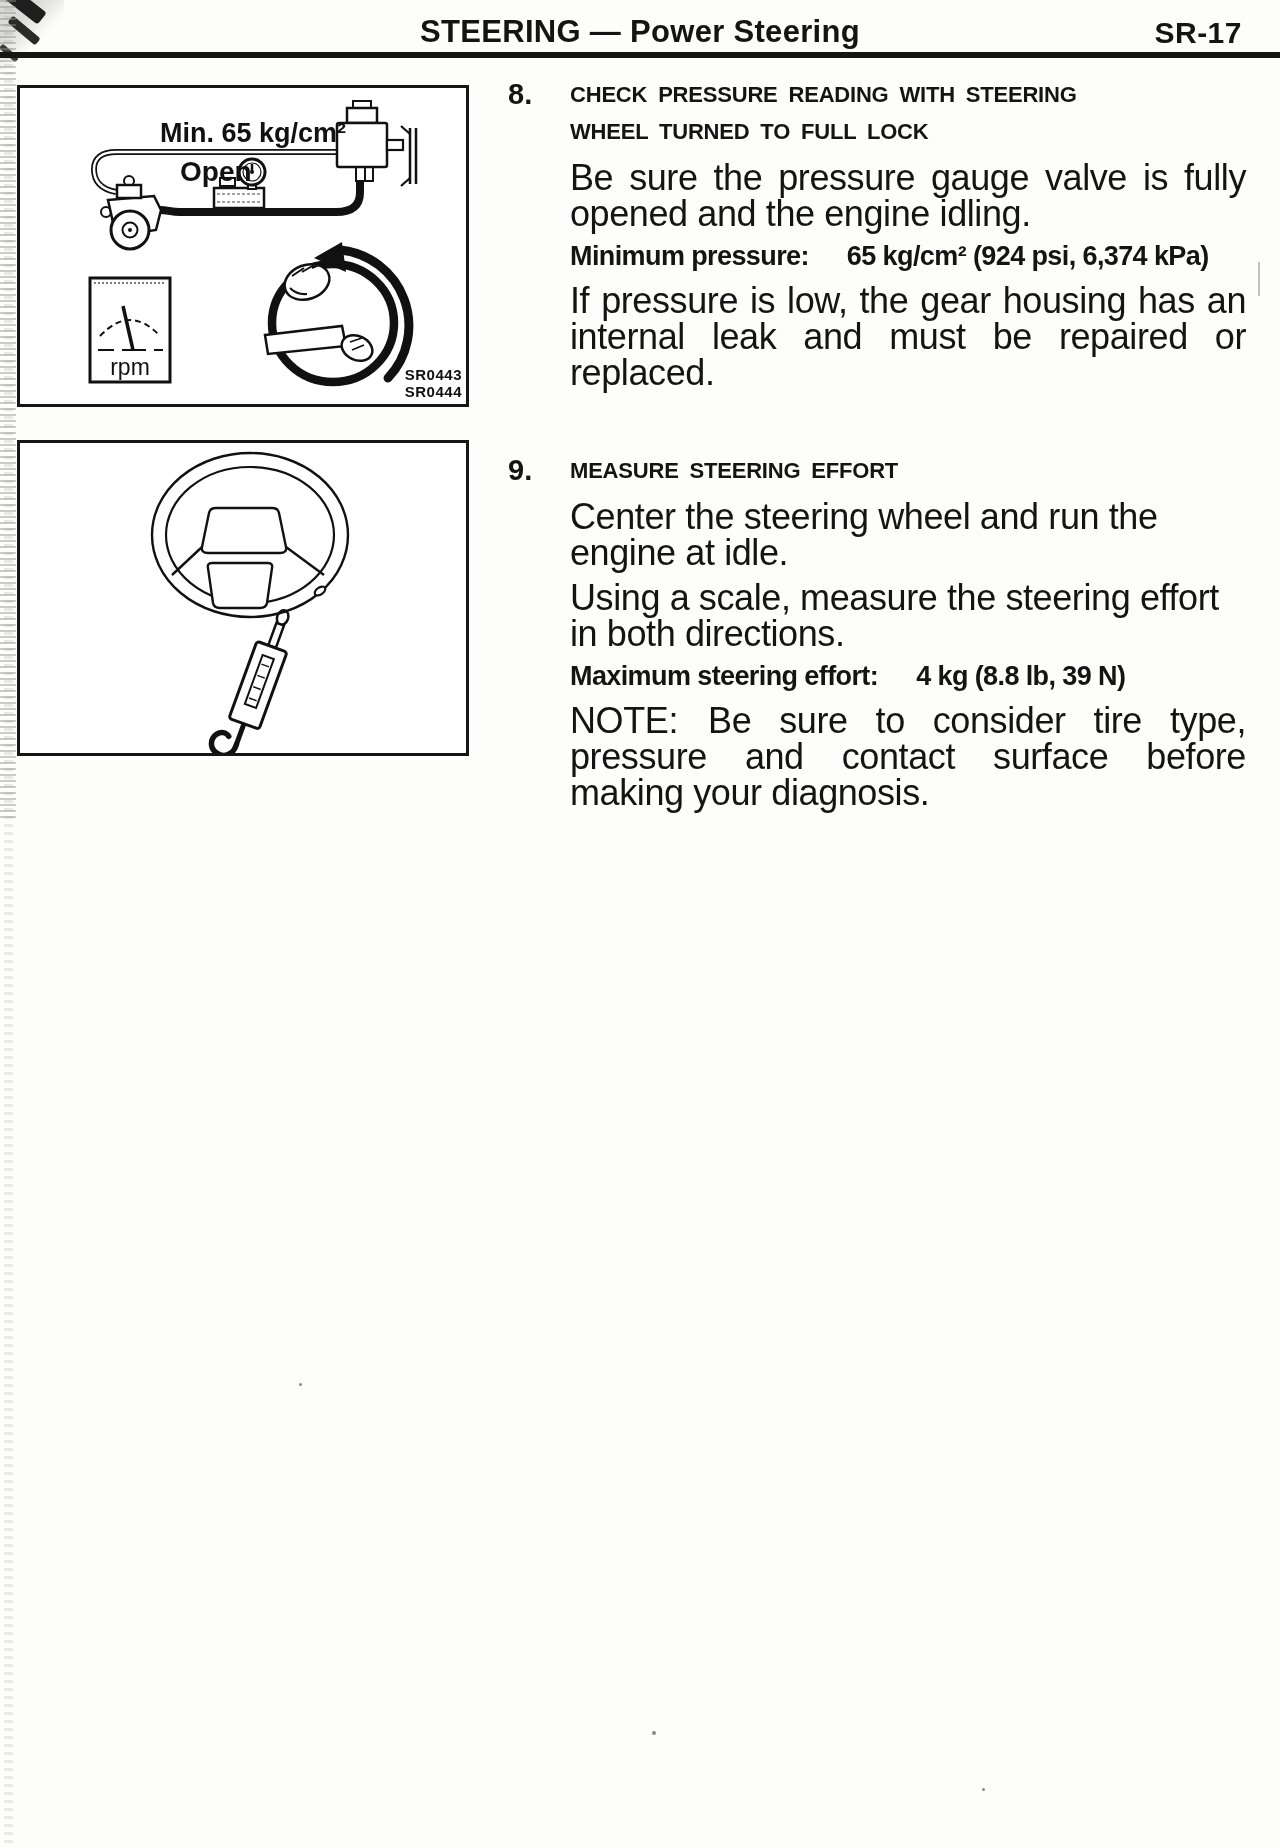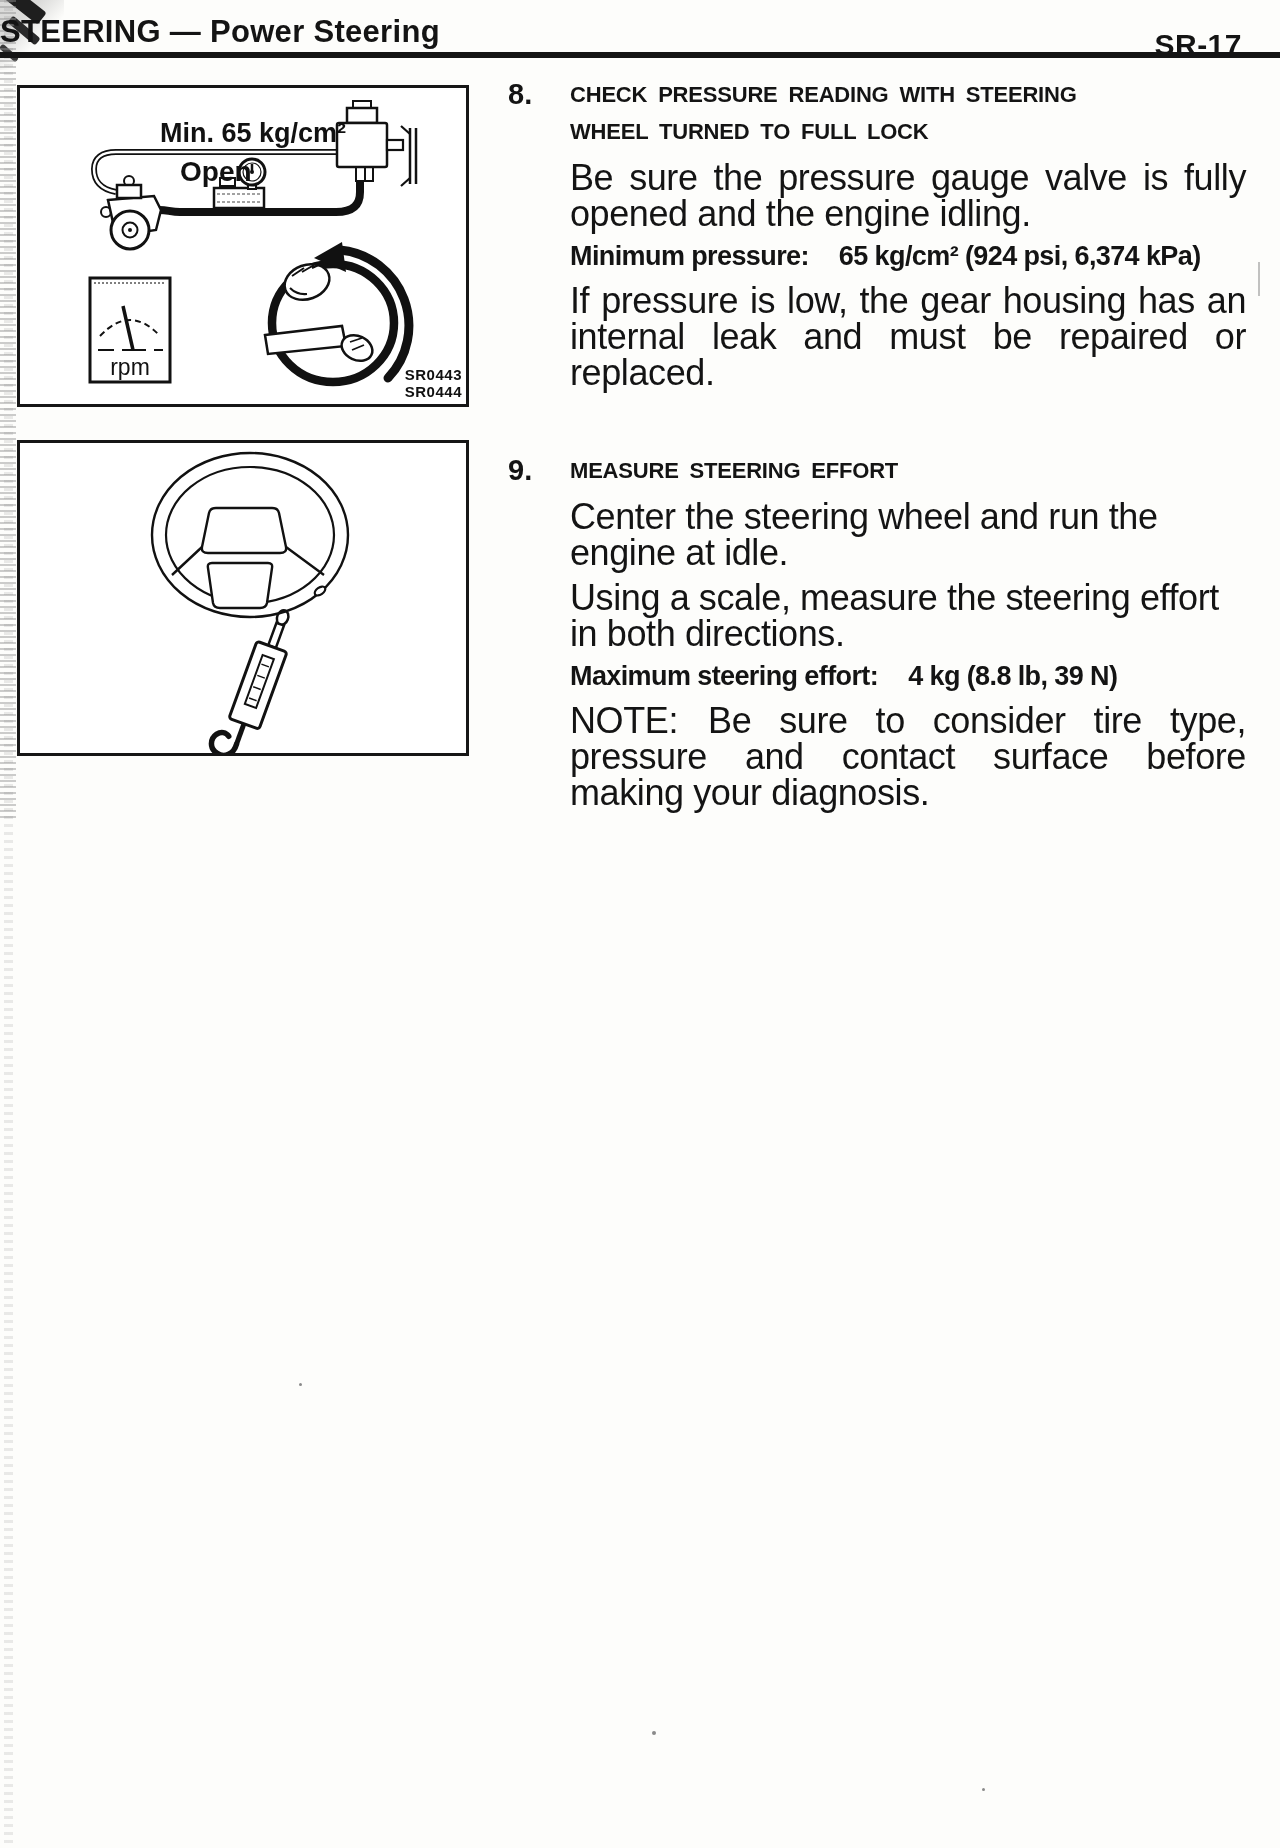--- a/index.html
+++ b/index.html
@@ -1,37 +1,37 @@
 <!DOCTYPE html>
 <html><head>
 <meta charset="utf-8">
 <style>
   html,body{margin:0;padding:0;}
   body{width:1280px;height:1848px;position:relative;background:#fdfdfb;overflow:hidden;
        font-family:"Liberation Sans",sans-serif;color:#141414;}
   
-  .hdr-title{position:absolute;left:0;top:14px;width:1280px;
+  .hdr-title{position:absolute;left:0;top:14px;width:1280px;text-align:center;
              font-size:31px;font-weight:700;letter-spacing:.3px;}
-  .hdr-page{position:absolute;right:38px;top:28px;font-size:30px;font-weight:700;letter-spacing:.5px;}
+  .hdr-page{position:absolute;right:38px;top:16px;font-size:30px;font-weight:700;letter-spacing:.5px;}
   .hdr-rule{position:absolute;left:0;top:52px;width:1280px;height:6px;background:#151515;}
   
   .figbox{position:absolute;left:17px;background:#fff;border:3px solid #161616;box-sizing:border-box;}
   #fig1{top:85px;width:452px;height:322px;}
   #fig2{top:440px;width:452px;height:316px;}
   svg text{font-family:"Liberation Sans",sans-serif;fill:#111;}
   
   .step{position:absolute;left:570px;width:676px;}
   #step8{top:76px;} #step9{top:452px;}
   .num{position:absolute;left:-62px;top:2px;font-size:29px;font-weight:700;}
   .stitle{margin:0 0 10px 0;font-size:22px;font-weight:700;line-height:37px;
           word-spacing:5px;letter-spacing:-0.2px;}
   .body{margin:0 0 9px 0;font-size:36px;line-height:36px;letter-spacing:-0.4px;}
   .just{text-align:justify;}
   .spec{margin:2px 0 11px 0;font-size:27px;font-weight:700;letter-spacing:-0.6px;white-space:nowrap;}
-  .spec-value{margin-left:30px;}
+  .spec-value{margin-left:38px;}
   .note-label{margin-right:30px;}
   
   .strip1{position:absolute;left:0;top:0;width:16px;height:820px;opacity:.45;
           background:repeating-linear-gradient(#8f8f8f 0 2px,transparent 2px 6px);}
   .strip2{position:absolute;left:4px;top:0;width:9px;height:1848px;opacity:.15;
           background:repeating-linear-gradient(#777 0 3px,transparent 3px 8px);}
   .blob{position:absolute;background:#1e1e1e;border-radius:3px;}
   .blob1{left:-8px;top:-6px;width:56px;height:15px;transform:rotate(38deg);}
   .blob2{left:6px;top:26px;width:36px;height:9px;transform:rotate(40deg);background:#2a2a2a;}
   .blob3{left:-2px;top:50px;width:22px;height:6px;transform:rotate(42deg);background:#3a3a3a;}

